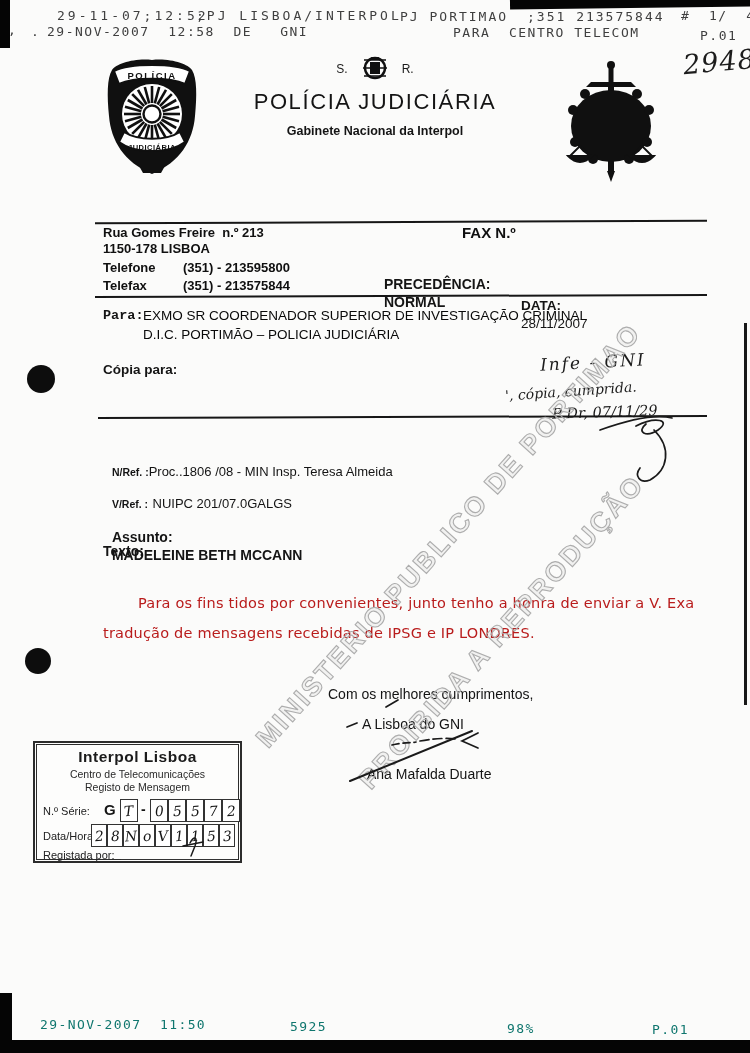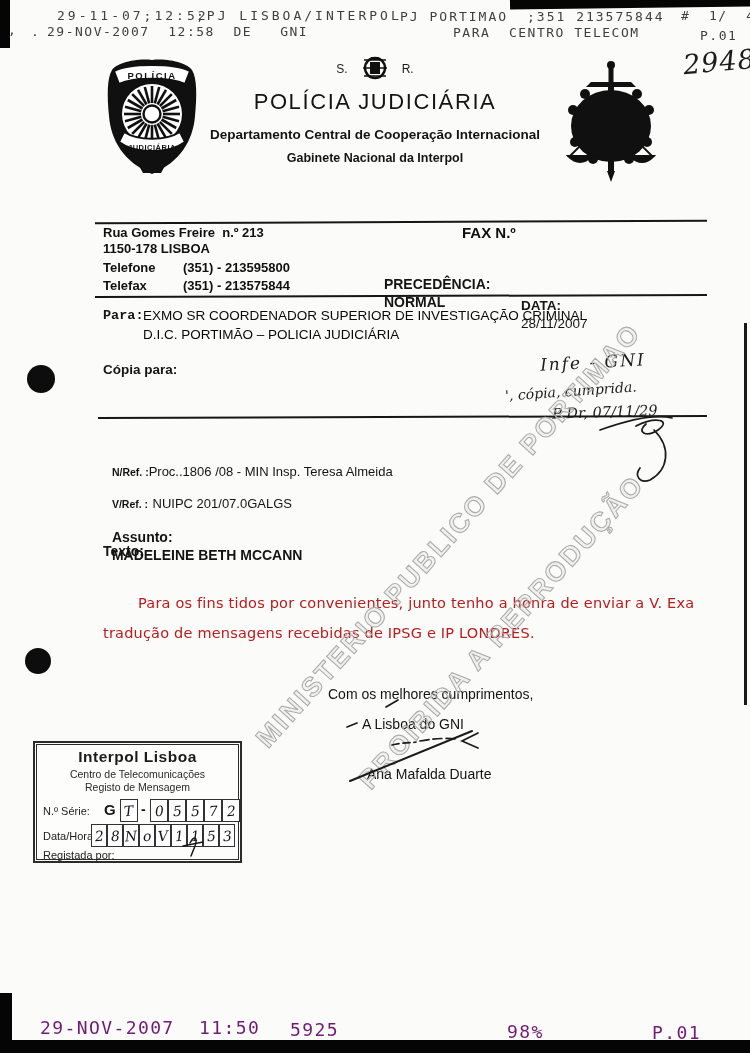--- a/index.html
+++ b/index.html
@@ -4,21 +4,21 @@
 <style>
   html,body{margin:0;padding:0;}
   body{
     width:750px;height:1053px;position:relative;overflow:hidden;
     background:#fbfbfa;font-family:"Liberation Sans",sans-serif;color:#141414;
   }
   .abs{position:absolute;white-space:pre;}
   .mono{font-family:"DejaVu Sans Mono",monospace;color:#3f3f3f;}
   .fax1{font-size:13px;letter-spacing:3px;}
   .fax2{font-size:13px;letter-spacing:1.5px;}
-  .faxfoot{font-size:18px;letter-spacing:1.4px;color:#701a75;}
+  .faxfoot{font-size:13px;letter-spacing:1.4px;color:#0f766e;}
   .b{font-weight:bold;}
   .lh-center{left:165px;top:54px;width:420px;text-align:center;position:absolute;}
   .sr-row{font-size:12px;color:#1a1a1a;display:flex;align-items:center;justify-content:center;gap:10px;height:30px;}
   .ministry{font-size:11px;font-weight:bold;letter-spacing:.6px;margin-top:4px;}
   .org{font-size:22px;letter-spacing:1.6px;margin-top:5px;font-weight:500;}
   .dept{font-size:13.5px;font-weight:bold;margin-top:12px;}
   .office{font-size:12.5px;font-weight:bold;margin-top:9px;}
   .hr{position:absolute;background:#161616;}
   .addr{font-size:13px;font-weight:bold;color:#101010;}
   .caps{font-size:13.5px;color:#090909;}
@@ -112,21 +112,20 @@
     <span>S.</span>
     <svg width="34" height="28" viewBox="0 0 34 28">
       <circle cx="17" cy="13" r="10" fill="none" stroke="#101010" stroke-width="2.4"></circle>
       <rect x="12" y="7" width="10" height="12" fill="#101010"></rect>
       <path d="M6,5 L28,5 M5,13 L29,13 M6,21 L28,21" stroke="#101010" stroke-width="1.6"></path>
       <path d="M13,2 h8 l-1,3 h-6 Z" fill="#101010"></path>
     </svg>
     <span>R.</span>
   </div>
   <div class="org">POLÍCIA JUDICIÁRIA</div>
-  <div class="dept">Departamento Central de Cooperação Internacional</div>
   <div class="office">Gabinete Nacional da Interpol</div>
 </div>
 
 <svg class="abs" style="left:563px;top:60px;" width="96" height="124" viewBox="0 0 96 124">
   <circle cx="48" cy="5" r="4" fill="#101010"></circle>
   <rect x="45.5" y="5" width="5" height="18" fill="#101010"></rect>
   <path d="M28,22 h40 l5,5 h-50 Z" fill="#101010"></path>
   <rect x="45" y="27" width="6" height="84" fill="#101010"></rect>
   <path d="M44,111 L48,122 L52,111 Z" fill="#101010"></path>
   <ellipse cx="48" cy="66" rx="40" ry="36" fill="#101010"></ellipse>

